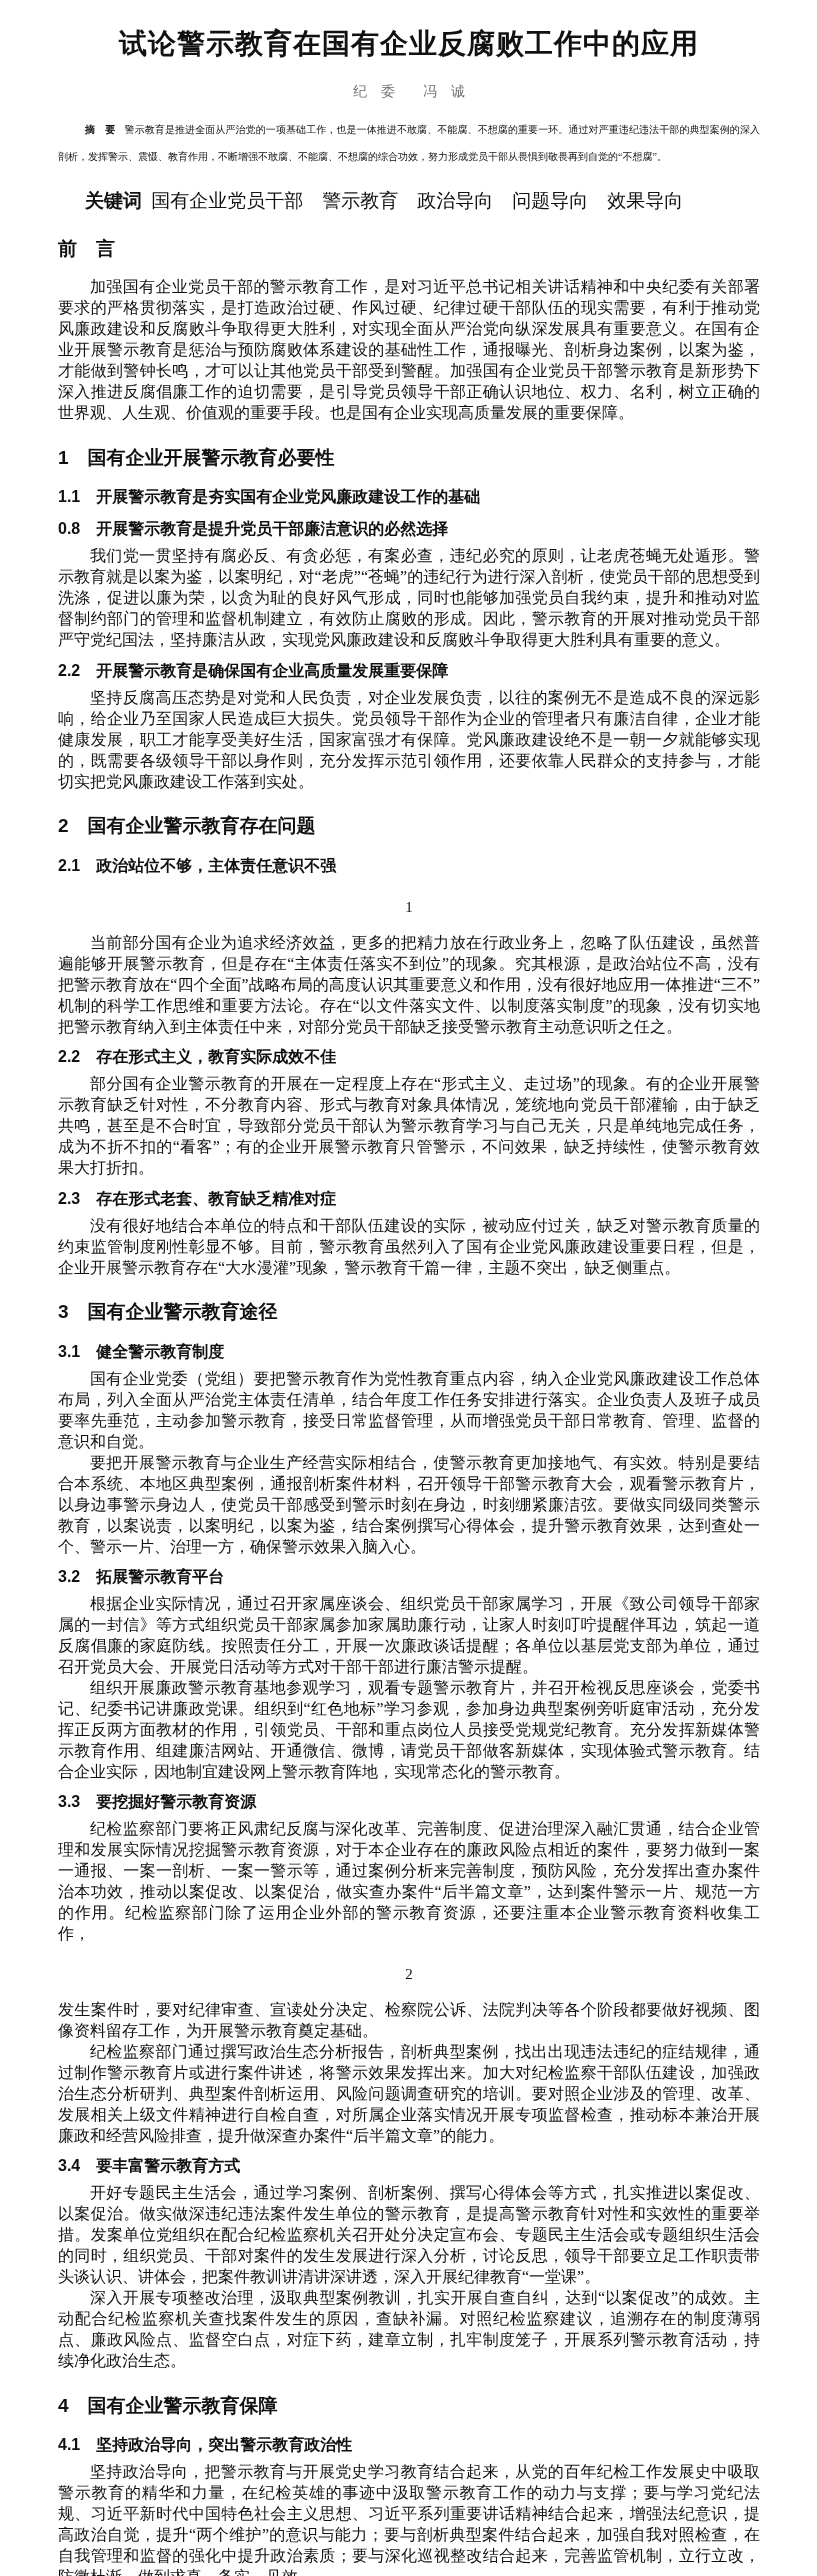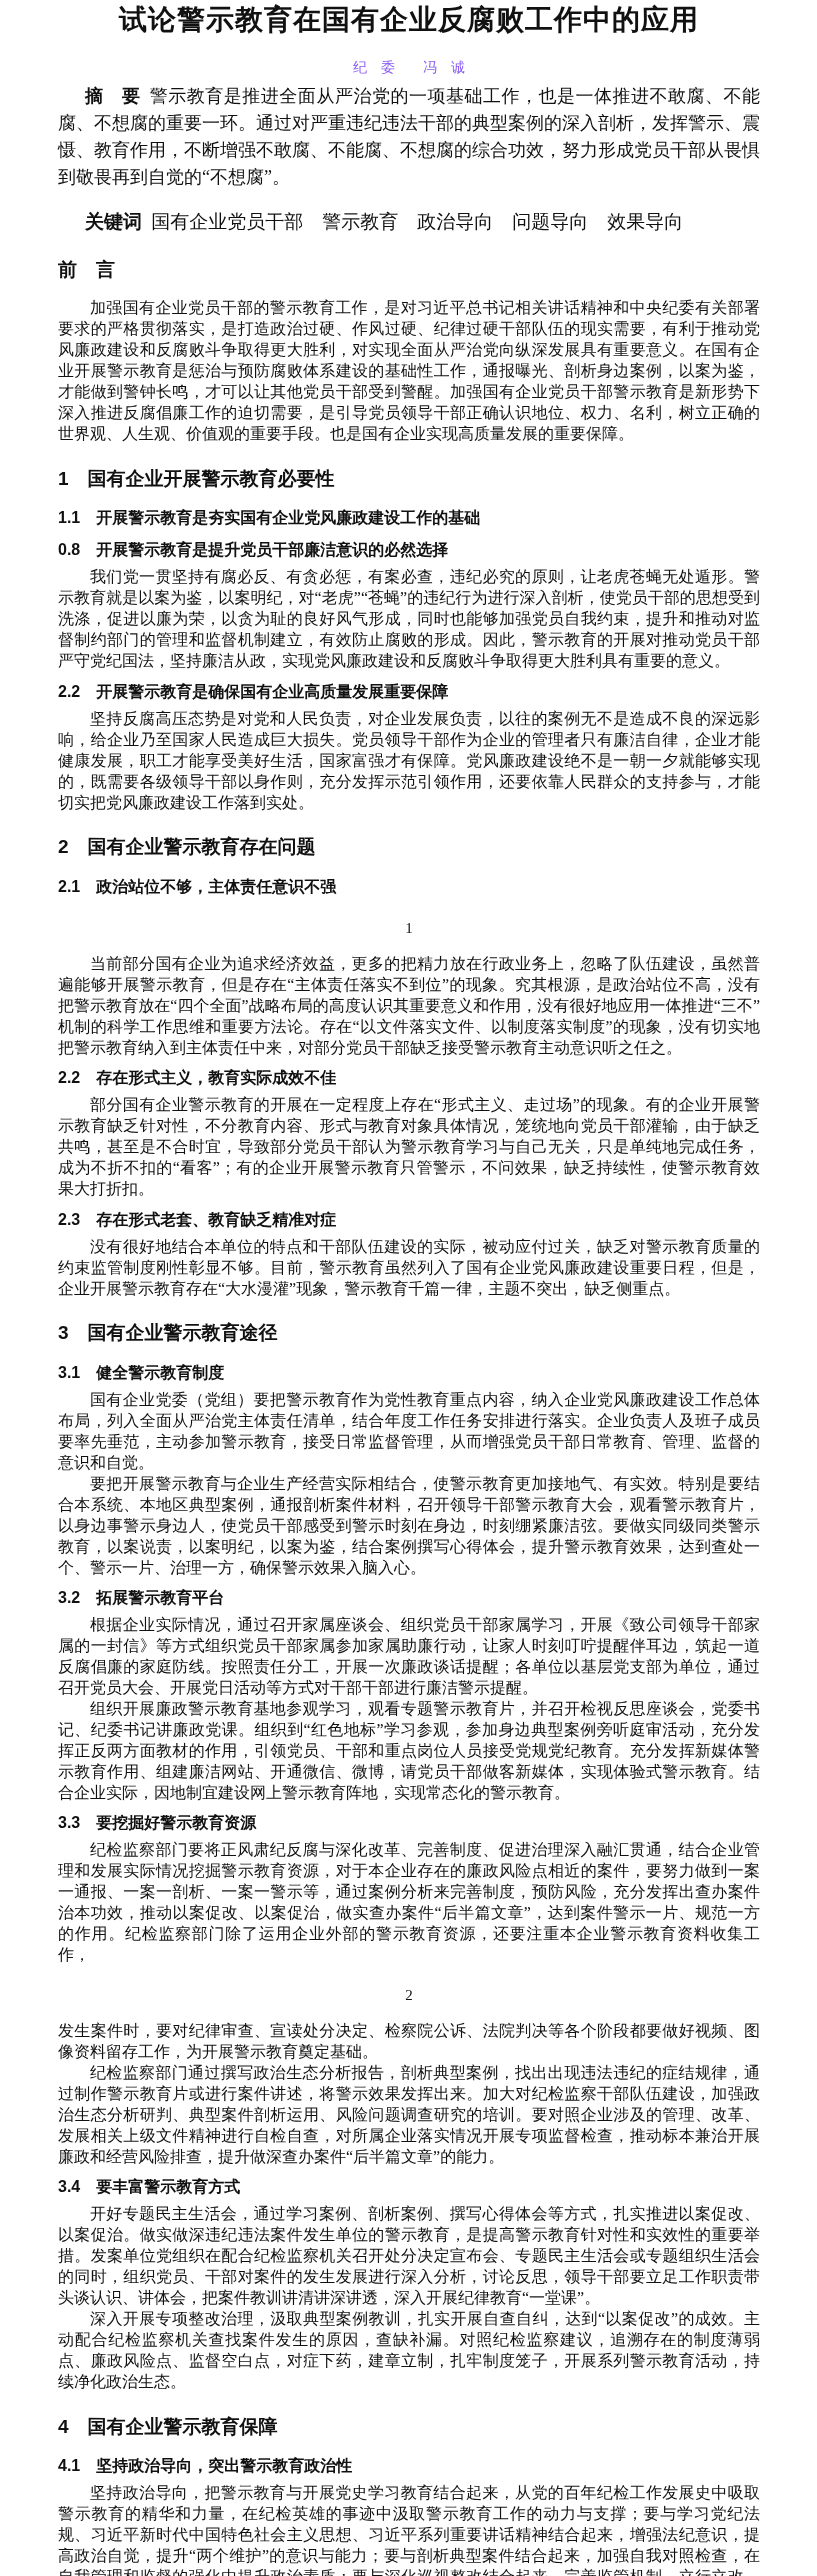--- a/index.html
+++ b/index.html
@@ -8,38 +8,38 @@
     width:818px;
     height:3921px;
     background:#ffffff;
     color:#111;
     overflow:hidden;
     font-family:"Liberation Serif", serif;
     box-sizing:border-box;
     padding:0 58px;
   }
   .title{
-    padding-top:0;
+    padding-top:24px;
     text-align:center;
     font-family:"Liberation Sans", sans-serif;
     font-weight:700;
     font-size:28px;
     line-height:40px;
     letter-spacing:1px;
   }
   .author{
     margin-top:17.5px;
     text-align:center;
     font-size:14px;
     line-height:19.6px;
-    color:#8b5cf6;
+    color:#737373;
   }
   .abstract{
-    margin-top:6px;
-    font-size:18px;
+    margin-top:15px;
+    font-size:10px;
     line-height:27px;
     text-align:justify;
     text-indent:27px;
   }
   .abstract .lbl, .keywords .lbl{
     font-family:"Liberation Sans", sans-serif;
     font-weight:700;
     margin-right:9.3px;
   }
   .keywords{

